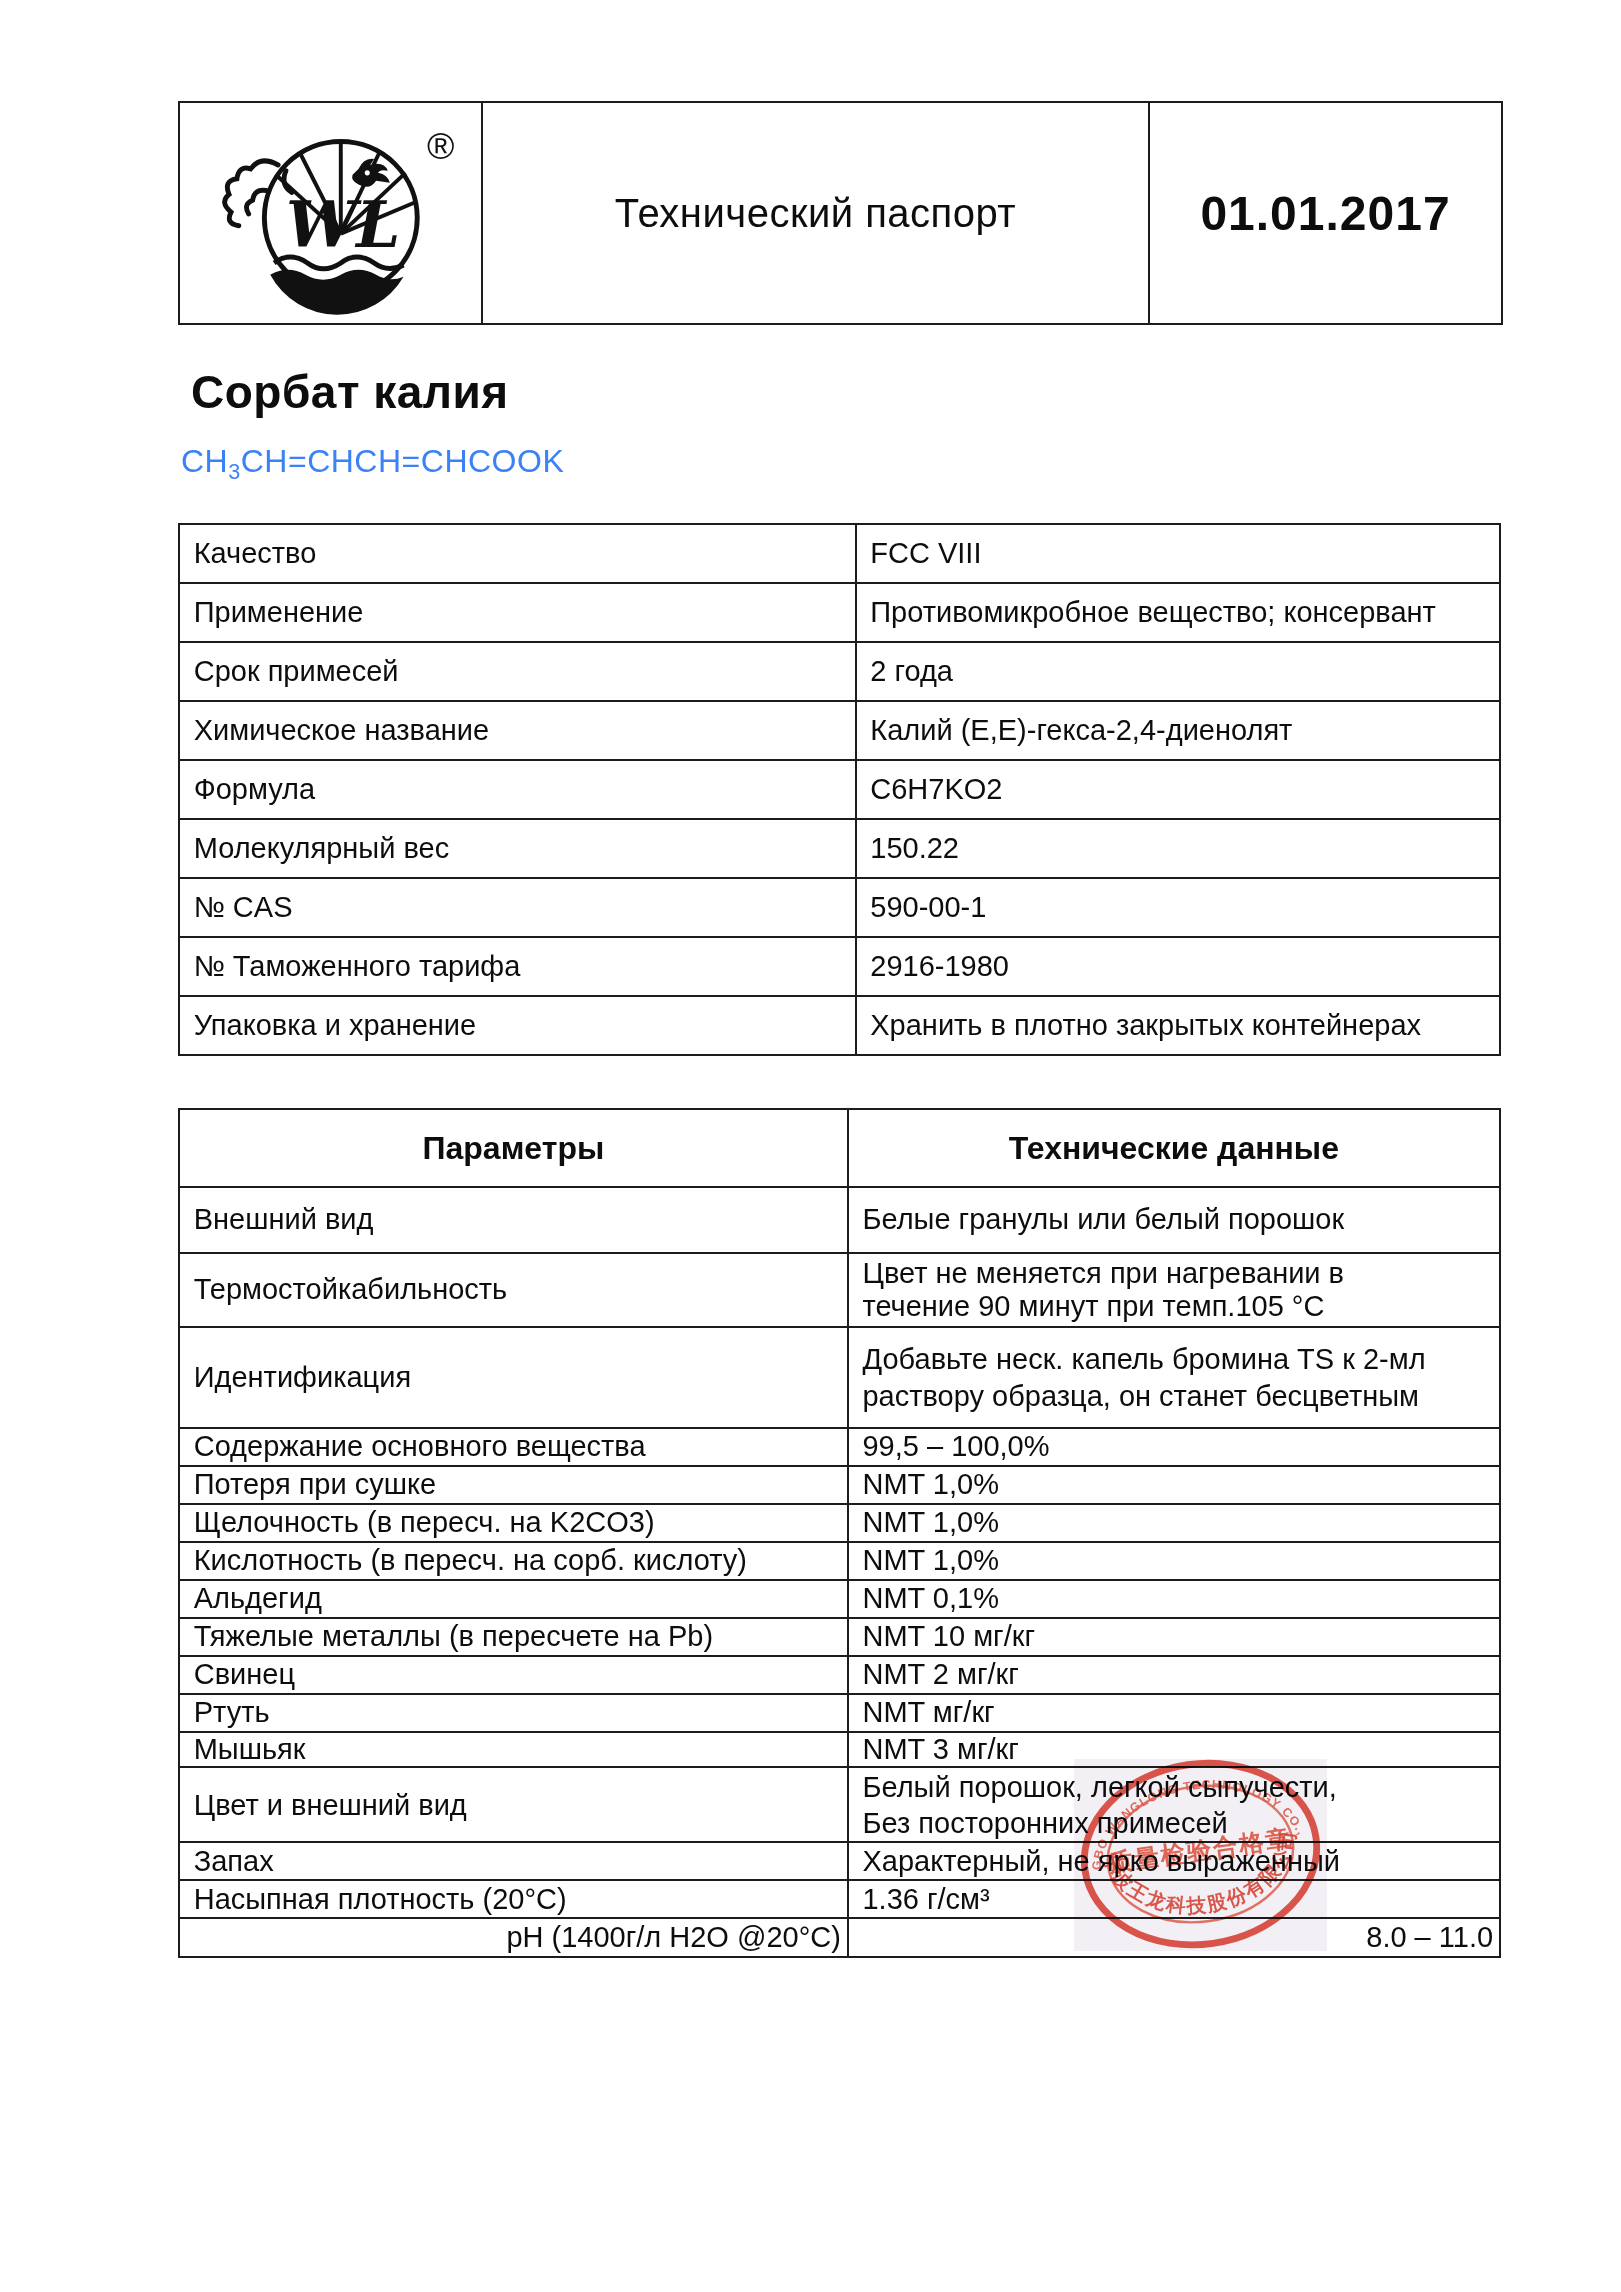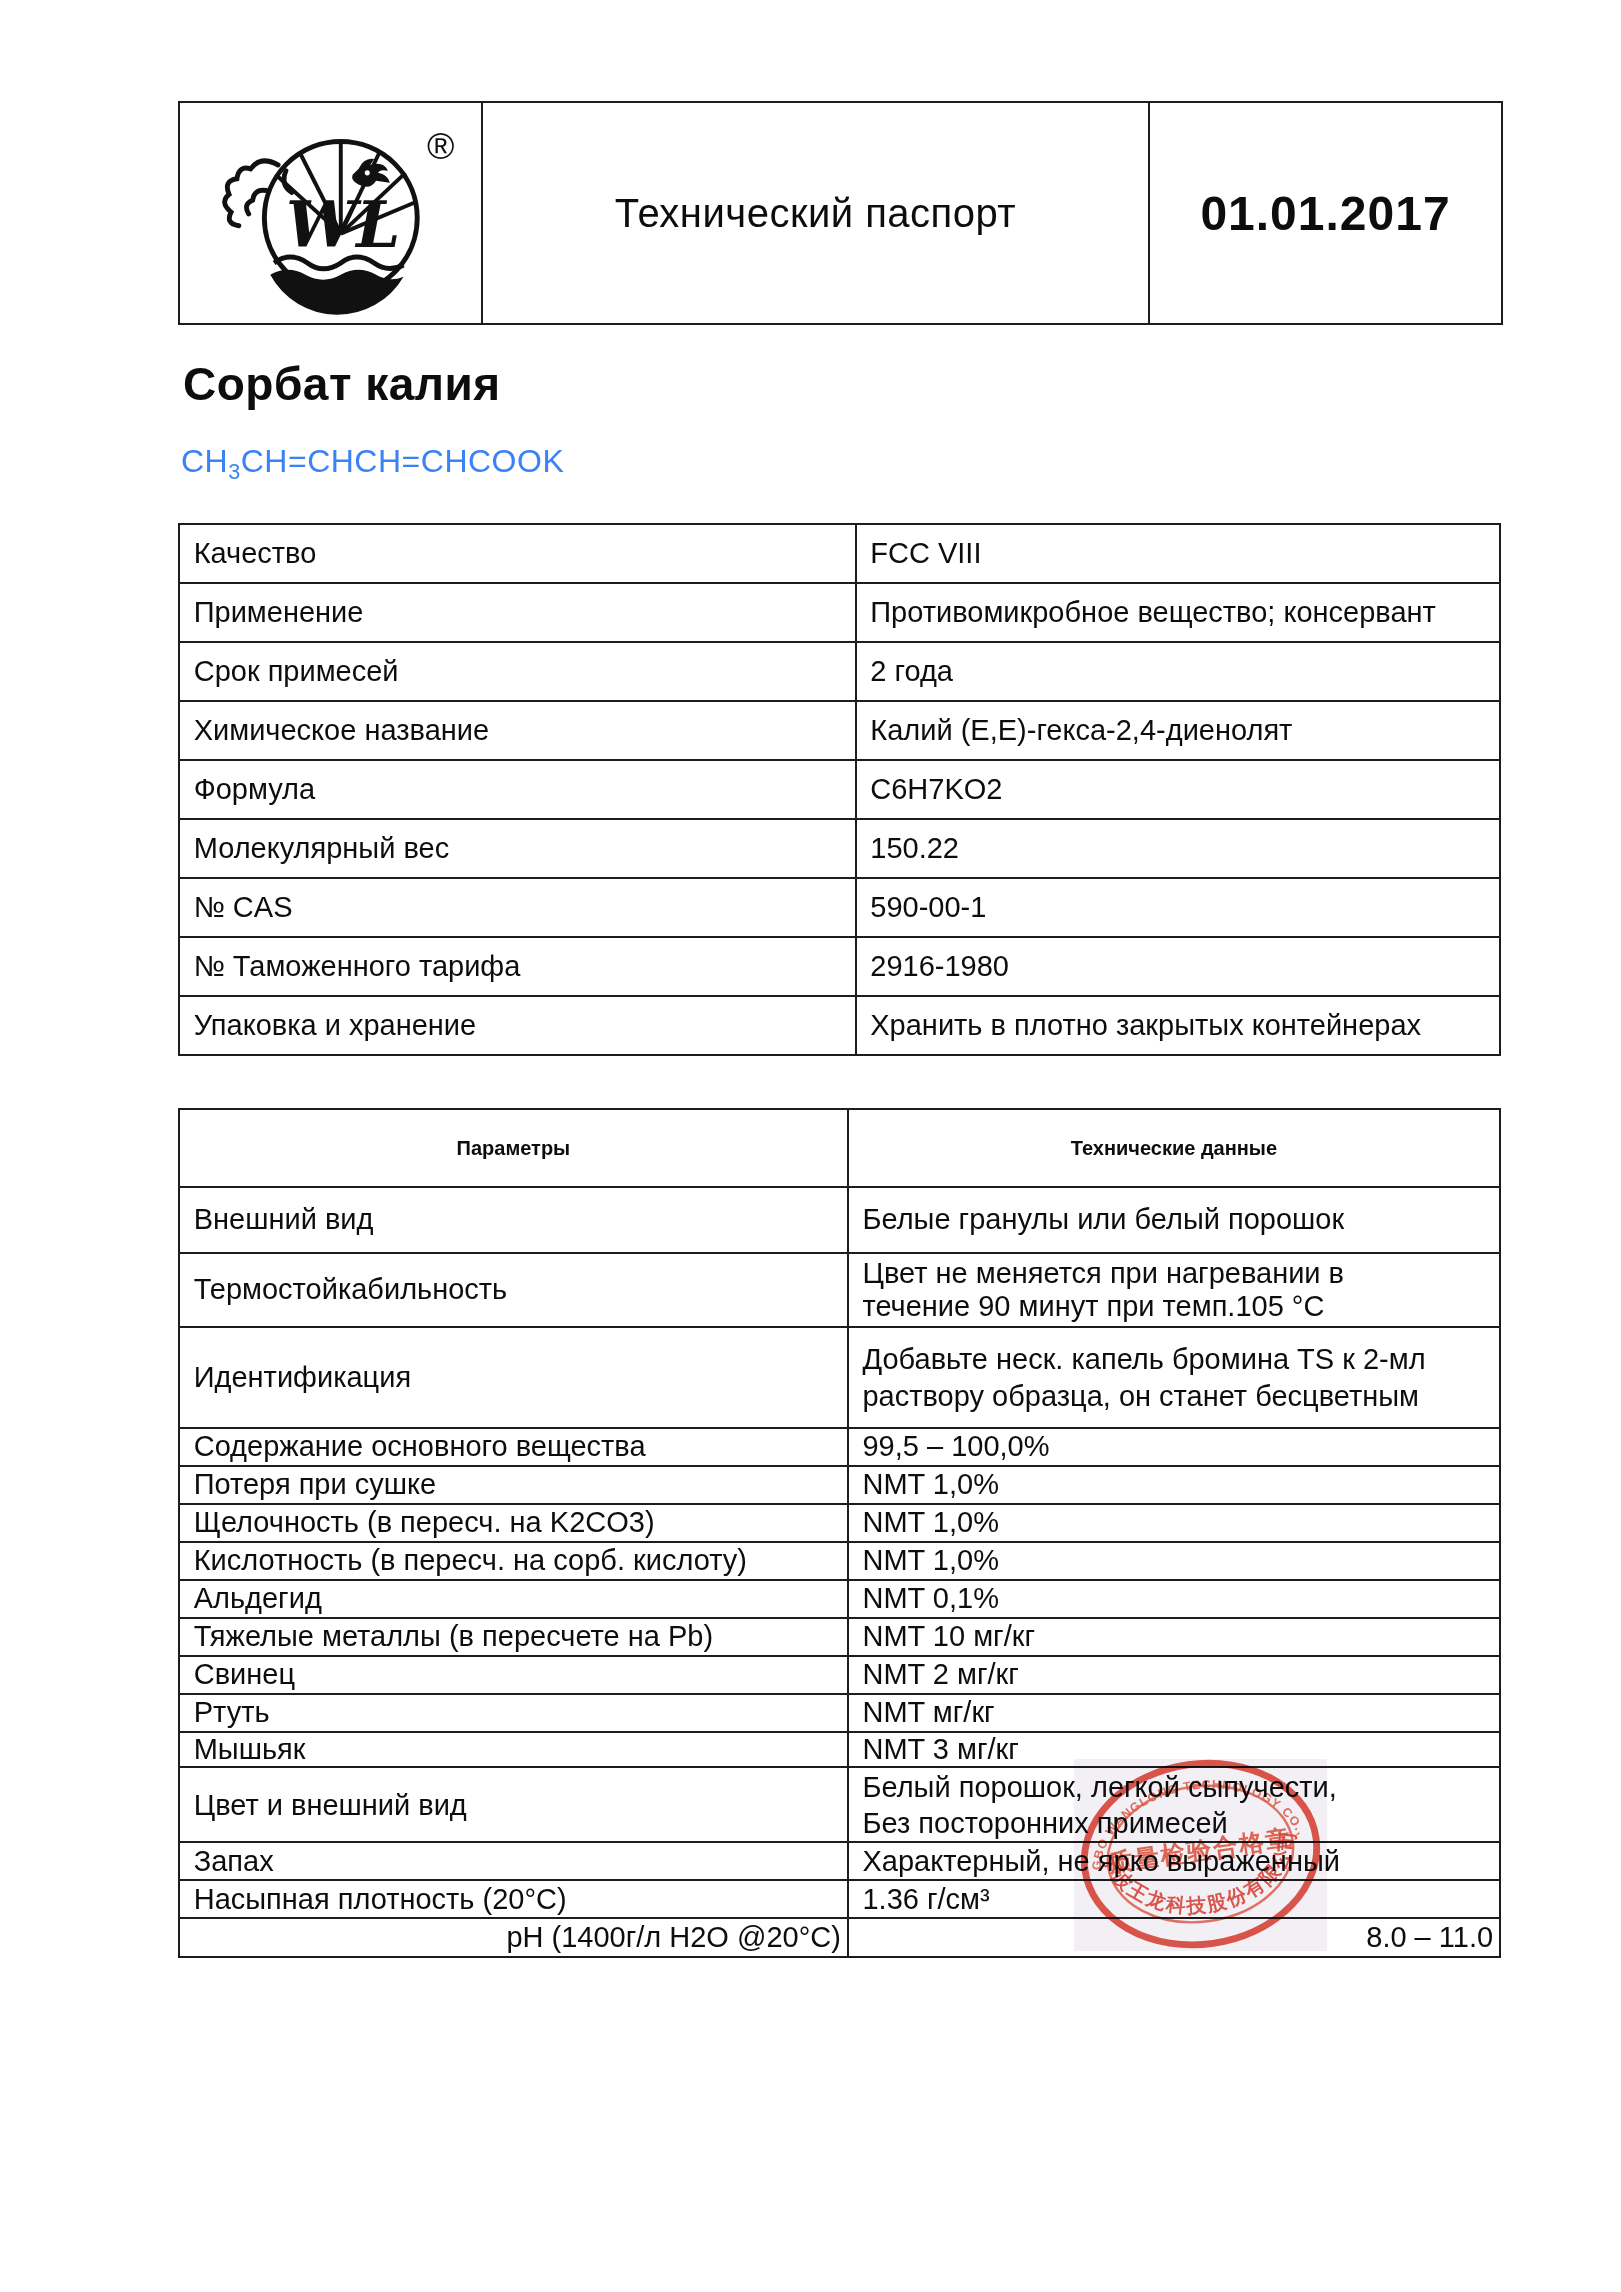--- a/index.html
+++ b/index.html
@@ -20,21 +20,21 @@
     display:flex;
   }
   .hcell{box-sizing:border-box;display:flex;align-items:center;justify-content:center;}
   .logo-cell{width:303px;border-right:2px solid #1c1c1c;}
   .title-cell{width:667px;border-right:2px solid #1c1c1c;}
   .date-cell{flex:1;text-align:right;}
   .doc-title{font-size:40px;font-weight:normal;letter-spacing:0.5px;}
   .doc-date{font-size:48px;font-weight:bold;letter-spacing:1px;}
   
   .product-title{
-    position:absolute;left:179px;top:353px;margin:4px;
+    position:absolute;left:179px;top:353px;margin:12px;
     font-size:46px;font-weight:bold;letter-spacing:0.5px;
   }
   .formula{
     position:absolute;left:181px;top:443px;
     font-size:32px;letter-spacing:0.5px;color:#3b82f6;
   }
   .formula sub{font-size:21.6px;}
   
   table.doc{
     position:absolute;left:178px;width:1323px;
@@ -47,21 +47,21 @@
     vertical-align:middle;
     line-height:1.15;
     overflow:hidden;
   }
   table.doc{border:2.9px solid #1c1c1c;}
   td.val{padding-left:15.7px;white-space:pre-line;}
   .info-table{top:523px;}
   .info-table td{height:57px;}
   .spec-table{top:1108px;}
   .spec-table td.hd{
-    height:76px;text-align:center;font-weight:bold;font-size:20px;padding-left:5.9px;
+    height:76px;text-align:center;font-weight:bold;font-size:32px;padding-left:5.9px;
   }
   tr.h69  td{height:64px;}
   tr.h77  td{height:72px;}
   tr.h105 td{height:99px;line-height:1.25;}
   tr.h40  td{height:36px;}
   tr.h33  td{height:30px;border-radius:13px;}
   tr.h78  td{height:73px;line-height:1.25;}
   tr.h41  td{height:37px;text-align:right;}
   .colL{width:655px;margin-left:44px;}
   

